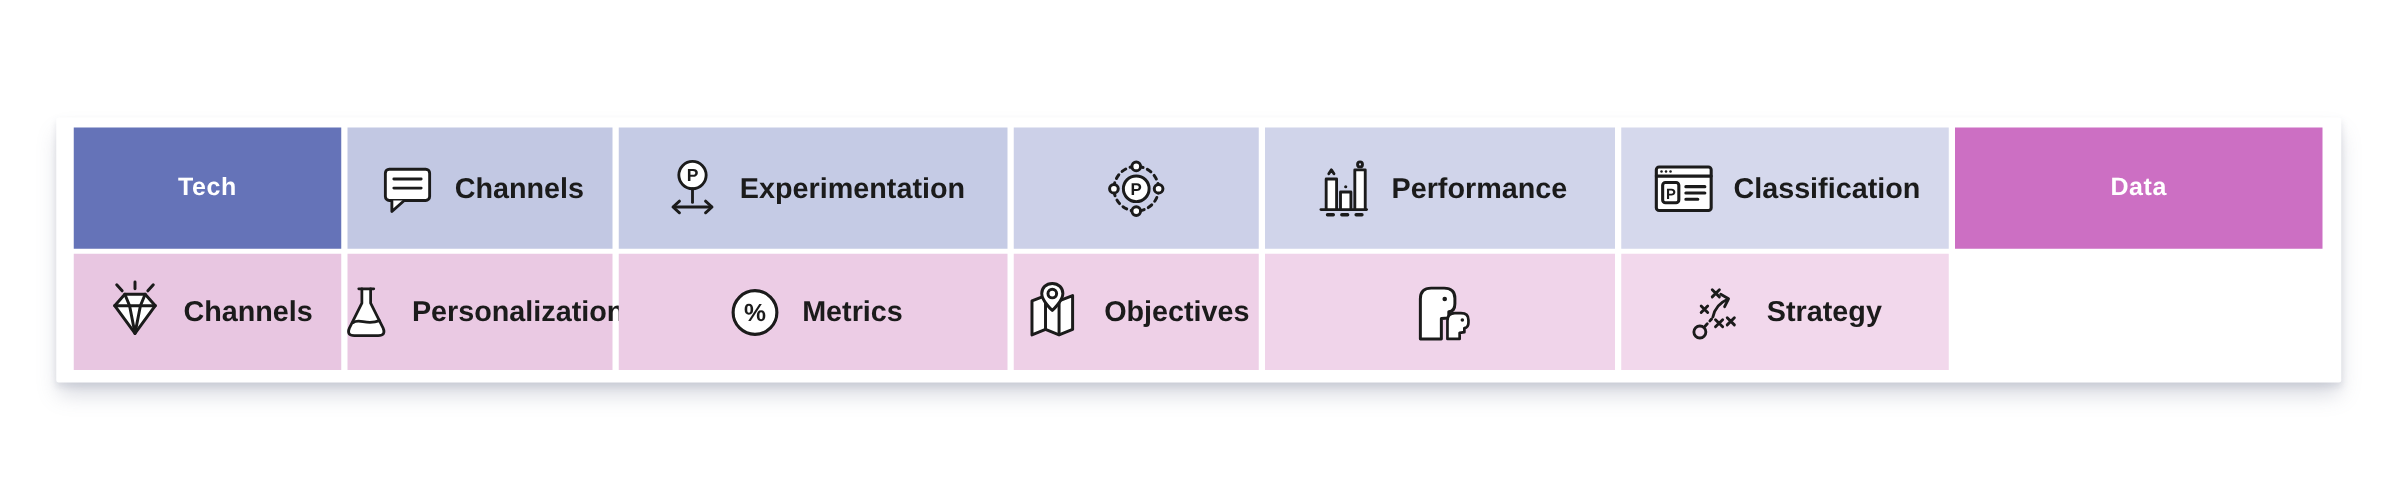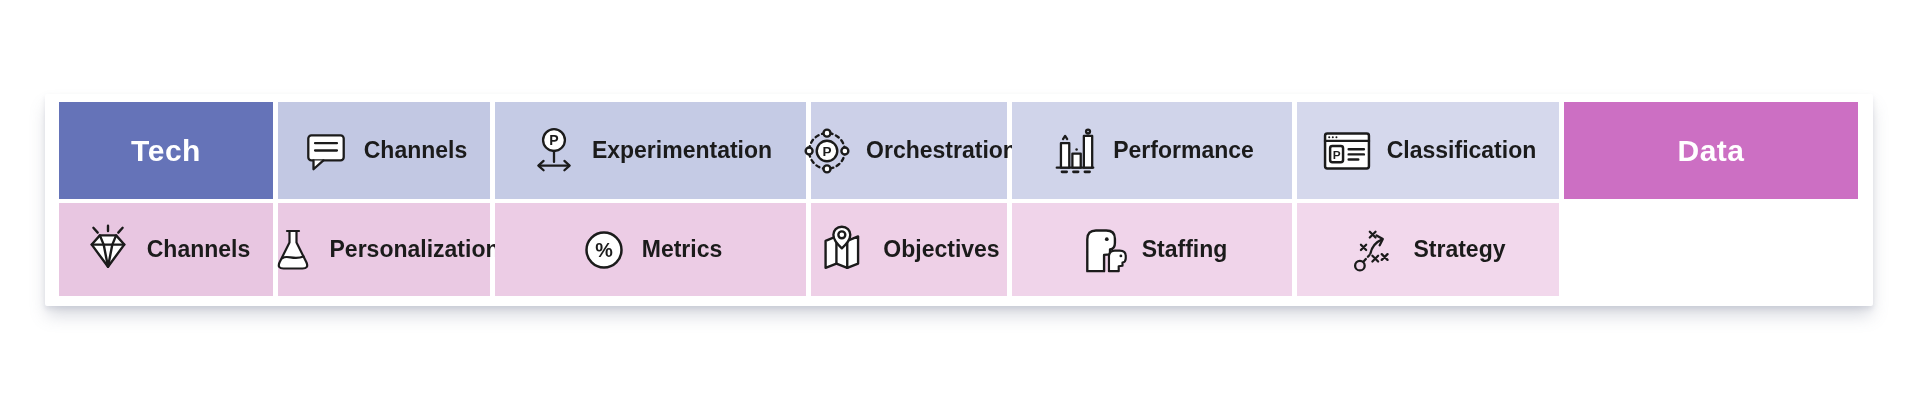--- a/index.html
+++ b/index.html
@@ -5,21 +5,21 @@
   html,body{margin:0;padding:0;background:#ffffff;}
   .stage{position:relative;width:1920px;height:400px;background:#ffffff;overflow:hidden;
          font-family:"Liberation Sans","DejaVu Sans",sans-serif;}
   .card{position:absolute;left:45px;top:94px;width:1828px;height:212px;box-sizing:border-box;
         background:#ffffff;border-radius:2px;padding:8px 14px;
         box-shadow:0 3px 5px rgba(120,126,148,.16),0 11px 16px -2px rgba(120,126,148,.30);}
   .grid{display:grid;grid-template-columns:214px 212px 311px 196px 280px 262px 294px;
         grid-template-rows:97px 93px;column-gap:5px;row-gap:4px;}
   .cell{display:flex;align-items:center;justify-content:center;gap:13px;box-sizing:border-box;padding:0 4px;}
   .cell .label{font-size:23px;font-weight:700;color:var(--text,#1b1b1b);white-space:nowrap;}
-  .cell.header .label{font-size:30px;color:var(--header-text,#ffffff);letter-spacing:.5px;}
+  .cell.header .label{font-size:20px;color:var(--header-text,#ffffff);letter-spacing:.5px;}
   .row-tech.header{background:var(--tech-header-bg,#6573b8);}
   .row-teams.header{background:var(--teams-header-bg,#cc6fc3);}
   .row-tech.col-0{background:#c2c8e3}.row-tech.col-1{background:#c5cbe5}
   .row-tech.col-2{background:#c8cde7}.row-tech.col-3{background:#ccd0e8}
   .row-tech.col-4{background:#d0d4ea}.row-tech.col-5{background:#d5d8ec}
   .row-teams.col-0{background:#e8c6e1}.row-teams.col-1{background:#eac9e3}
   .row-teams.col-2{background:#eccce5}.row-teams.col-3{background:#eed0e7}
   .row-teams.col-4{background:#f0d4ea}.row-teams.col-5{background:#f2d8ec}
   .icon{display:flex;align-items:center;justify-content:center;flex:0 0 auto;}
   .icon svg{display:block;}
@@ -68,21 +68,20 @@
                 <circle cx="24" cy="24" r="16.5" stroke-dasharray="3.2 3.4"></circle>
                 <circle cx="24" cy="24" r="9.5" fill="#ffffff"></circle>
                 <circle cx="24" cy="7.5" r="3.2" fill="#ffffff"></circle>
                 <circle cx="24" cy="40.5" r="3.2" fill="#ffffff"></circle>
                 <circle cx="7.5" cy="24" r="3.2" fill="#ffffff"></circle>
                 <circle cx="40.5" cy="24" r="3.2" fill="#ffffff"></circle>
                 <text x="24" y="28.6" text-anchor="middle" font-size="12.5" font-weight="bold" fill="#1b1b1b" stroke="none">P</text>
               </g>
             </svg>
           </span>
-          <span class="label">Orchestration</span>
         </div>
         <div class="cell row-tech col-4">
           <span class="icon">
             <svg viewBox="0 0 48 48" width="50" height="50">
               <g stroke="#1b1b1b" stroke-width="2.2" fill="none" stroke-linecap="round" stroke-linejoin="round">
                 <path d="M6.5 40 H41.5"></path>
                 <rect x="10.5" y="16.5" width="8" height="23.5" fill="#ffffff"></rect>
                 <rect x="21.5" y="26.5" width="8" height="13.5" fill="#ffffff"></rect>
                 <rect x="32.5" y="9.5" width="8" height="30.5" fill="#ffffff"></rect>
                 <path d="M12.5 12.5 L14.5 9.5 L16.5 12.5"></path>
@@ -167,21 +166,20 @@
           <span class="icon">
             <svg viewBox="0 0 48 48" width="52" height="52">
               <g stroke="#1b1b1b" stroke-width="2.2" fill="none" stroke-linecap="round" stroke-linejoin="round">
                 <path d="M9.5 43.5 V14 Q9.5 6 17.5 6 H27 Q35 6 35 13.5 V17.5 Q35 23 30.5 23.5 V28 L25 28.5 V43.5 Z" fill="#ffffff"></path>
                 <circle cx="27.5" cy="14" r="1.7" fill="#1b1b1b" stroke="none"></circle>
                 <path d="M29.5 43.5 V30 Q29.5 24.5 35 24.5 H39.5 Q45 24.5 45 29.5 V31.5 Q45 35 42 35.5 V38.5 L38.5 39 V43.5 Z" fill="#ffffff" stroke-width="2"></path>
                 <circle cx="40.5" cy="29.5" r="1.3" fill="#1b1b1b" stroke="none"></circle>
               </g>
             </svg>
           </span>
-          <span class="label">Staffing</span>
         </div>
         <div class="cell row-teams col-5">
           <span class="icon">
             <svg viewBox="0 0 48 48" width="50" height="50">
               <g stroke="#1b1b1b" stroke-width="2.2" fill="none" stroke-linecap="round" stroke-linejoin="round">
                 <circle cx="9.5" cy="39" r="4.6"></circle>
                 <path d="M10.5 19 L15.5 24 M15.5 19 L10.5 24"></path>
                 <path d="M19 6.5 L24.5 12 M24.5 6.5 L19 12"></path>
                 <path d="M21.5 29.5 L27 35 M27 29.5 L21.5 35"></path>
                 <path d="M30.5 28 L36 33.5 M36 28 L30.5 33.5"></path>

